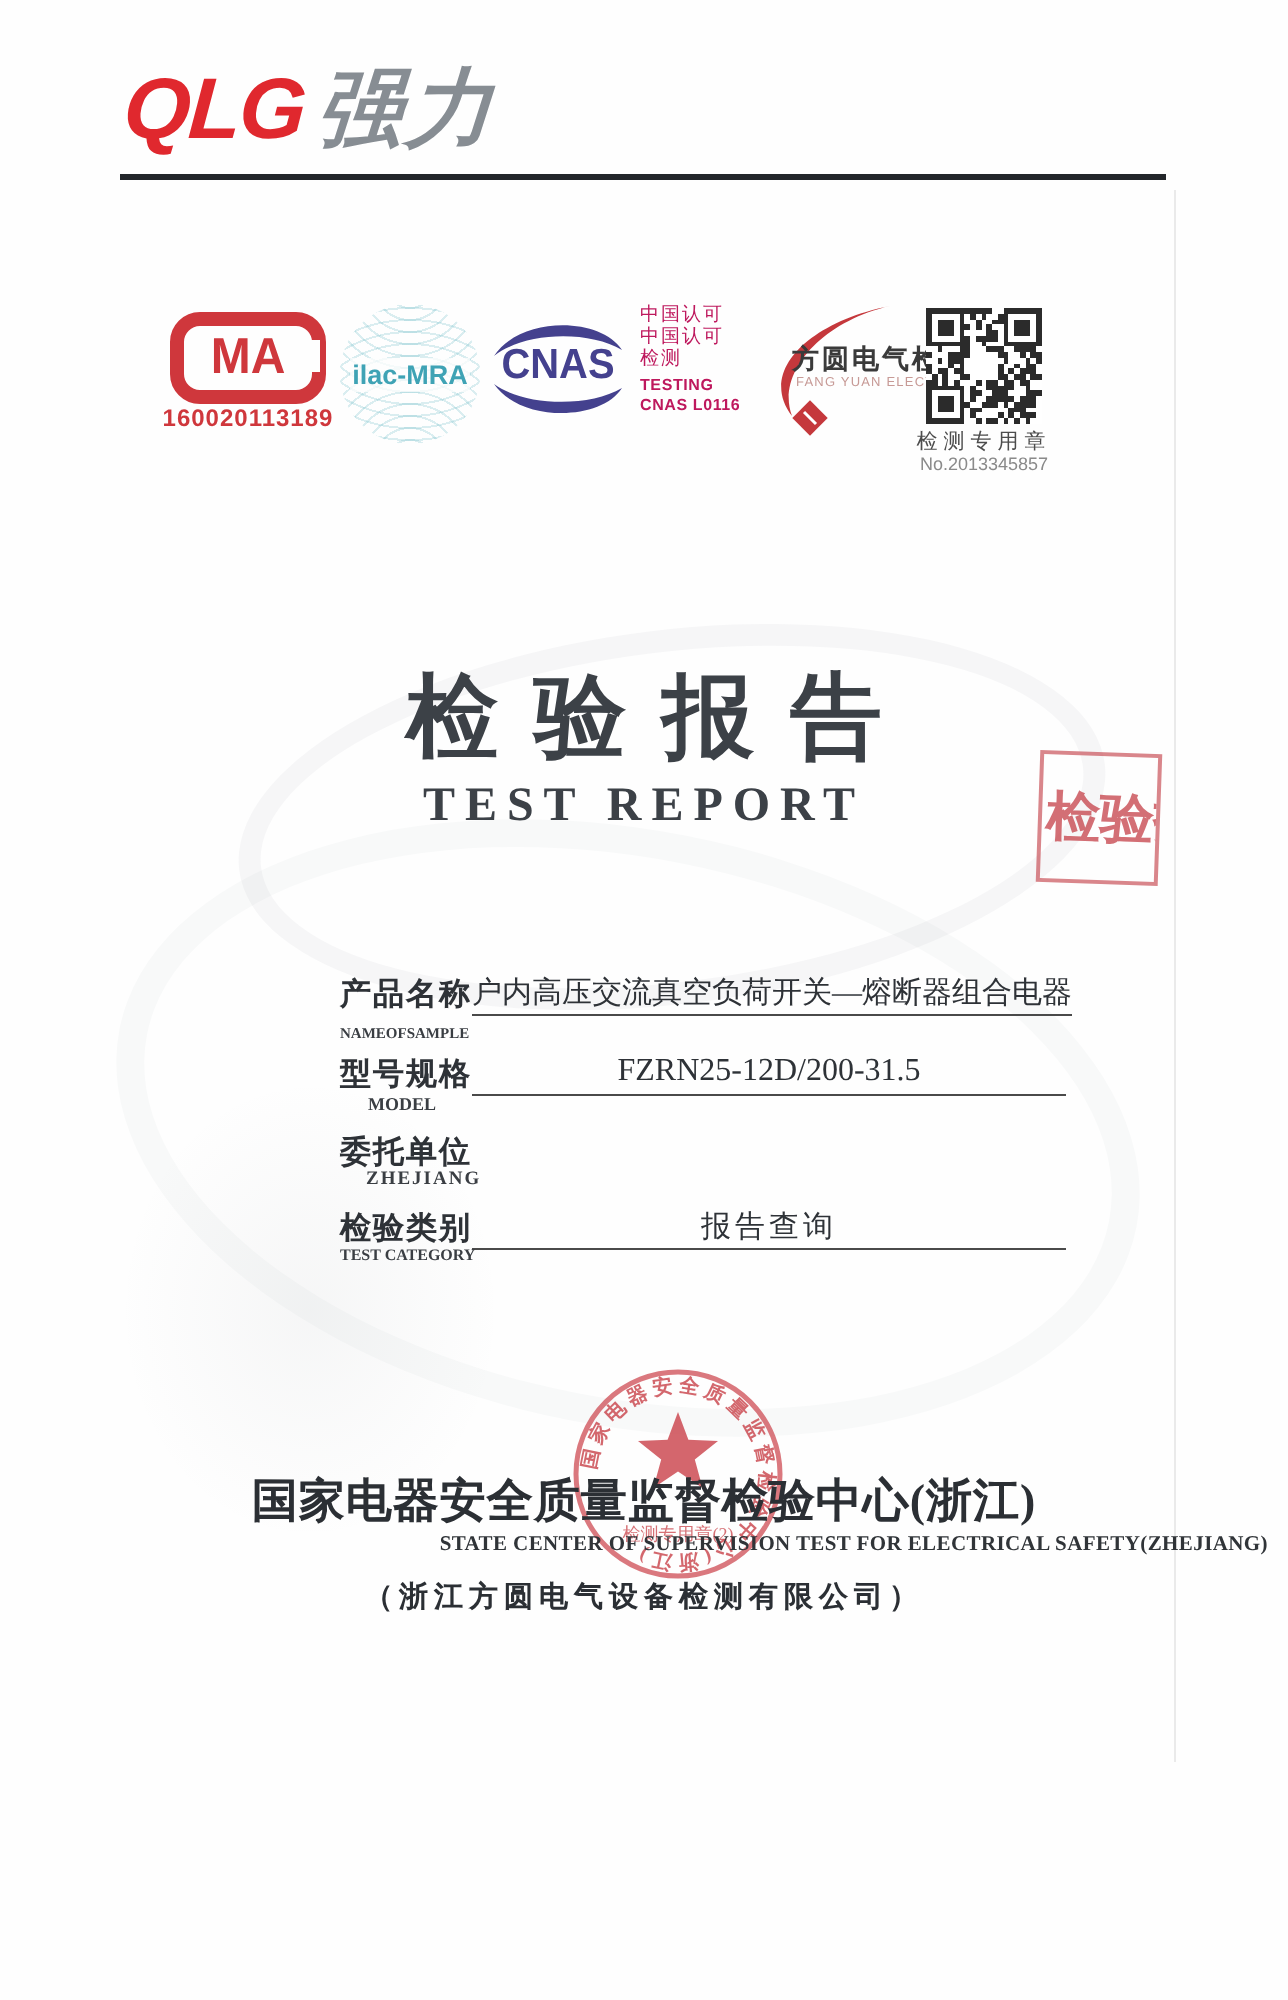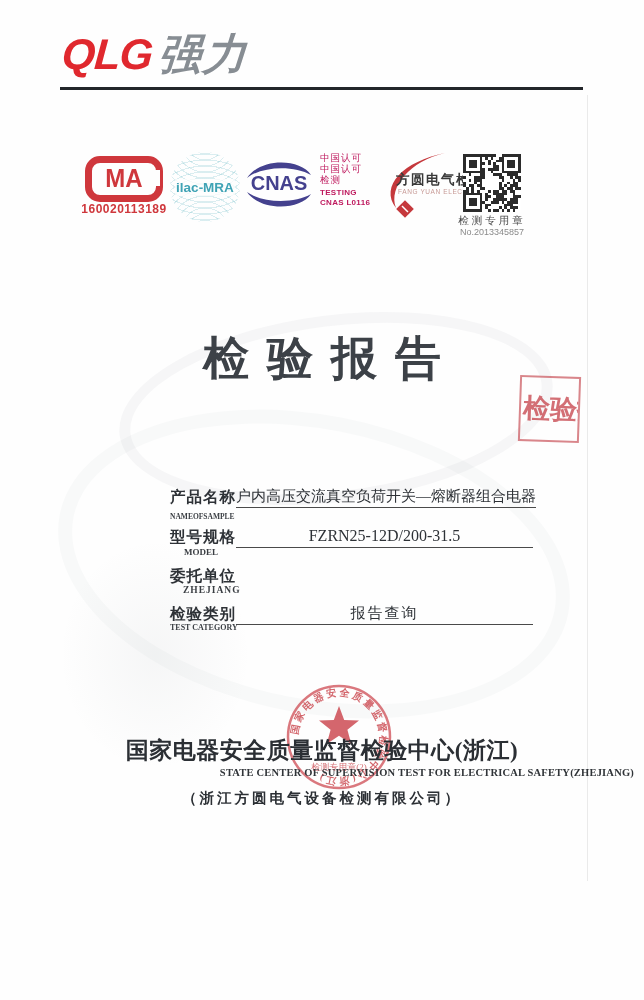--- a/index.html
+++ b/index.html
@@ -576,20 +576,21 @@
       <div style="background: rgb(43, 43, 43);"></div>
       <div style="background: rgb(255, 255, 255);"></div>
       <div style="background: rgb(43, 43, 43);"></div>
       <div style="background: rgb(255, 255, 255);"></div>
       <div style="background: rgb(255, 255, 255);"></div>
     </div>
   <div class="abs qr-caption">检测专用章</div>
   <div class="abs qr-number">No.2013345857</div>
 
   <div class="abs title-cn">检验报告</div>
+  <div class="abs title-en">TEST REPORT</div>
 
   <div class="abs stamp-sq">
     <span>检验报</span>
   </div>
 
   <div class="abs field" style="top:487px;">
     <span class="flabel">产品名称</span>
       <span class="fline">户内高压交流真空负荷开关—熔断器组合电器</span>
   </div>
   <div class="abs fsub" style="left:170px;top:512px;font-size:7.5px;">NAMEOFSAMPLE</div>

